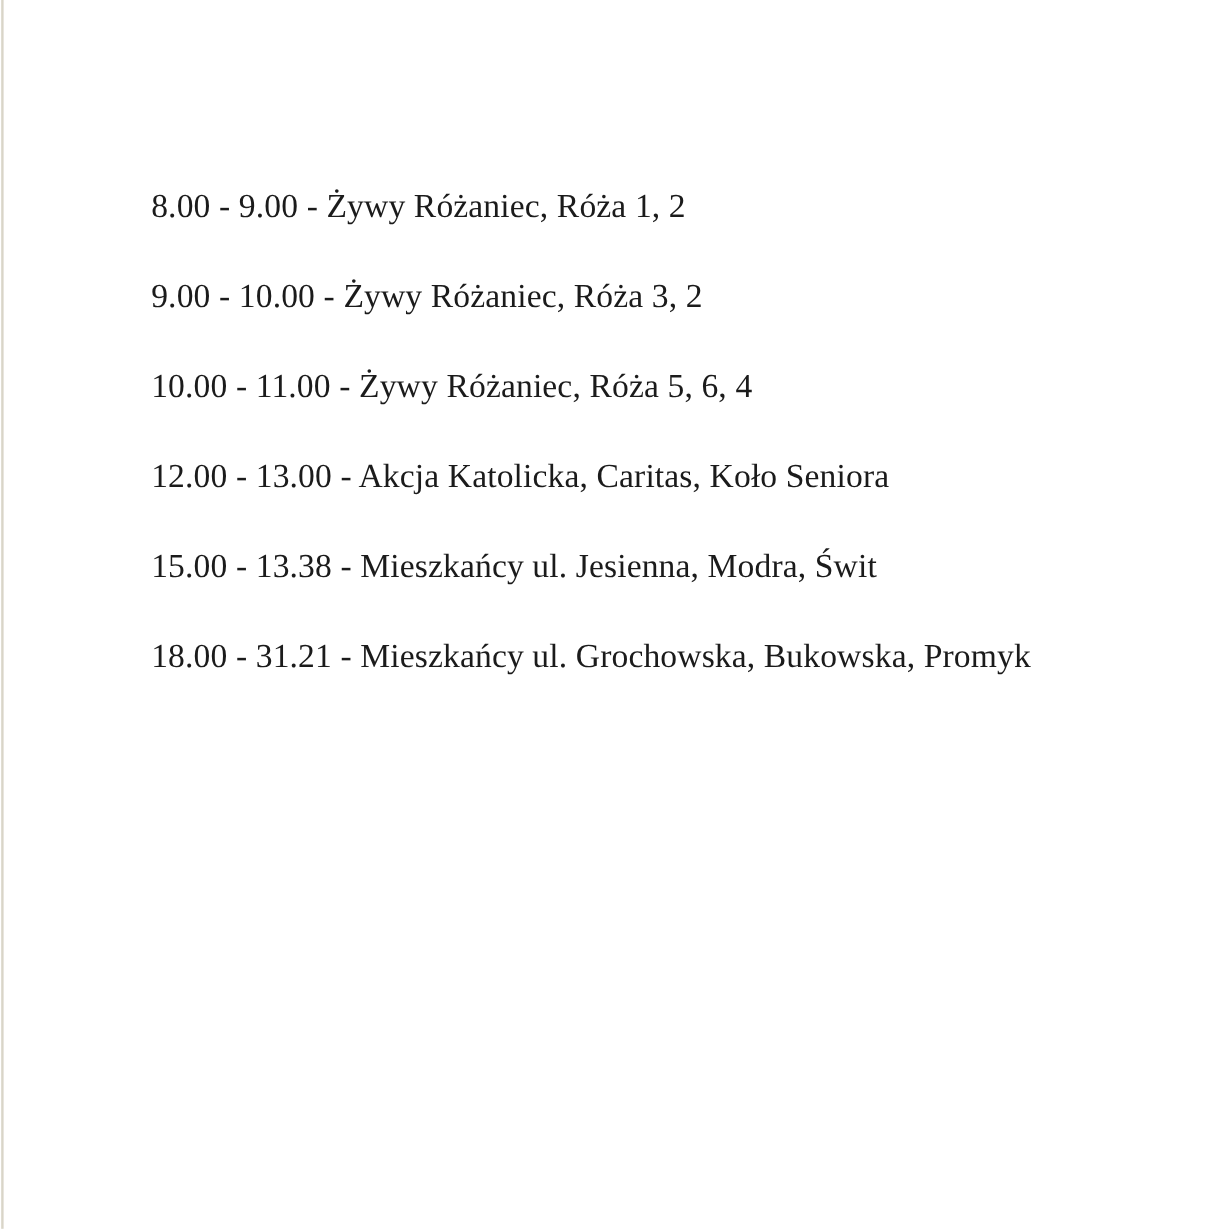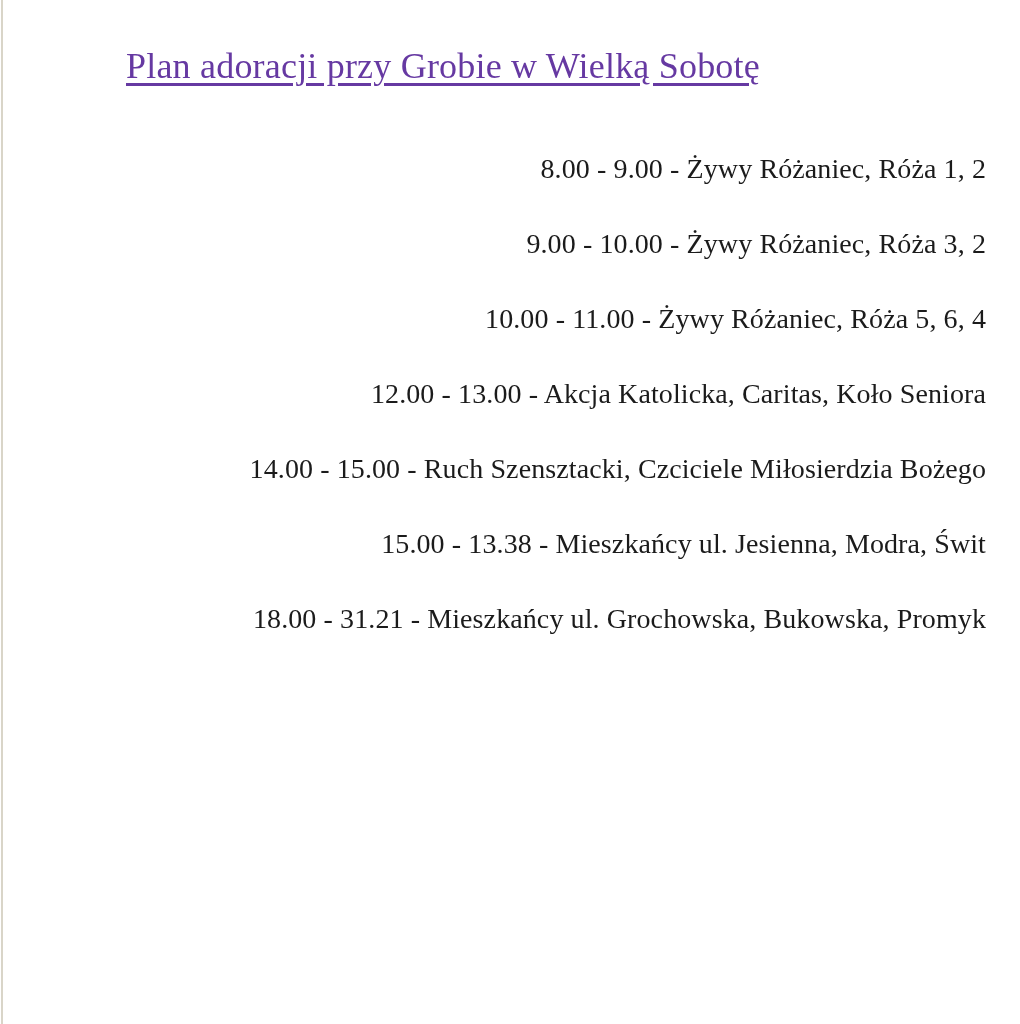--- a/index.html
+++ b/index.html
@@ -34,42 +34,39 @@
     color: #6639a2;
     text-decoration: underline;
     text-decoration-thickness: 3px;
     text-underline-offset: 5px;
     margin: 0;
     line-height: 44px;
     white-space: nowrap;
     letter-spacing: 0.2px;
   }
   .schedule {
-    margin-top: 64px;
-    text-align: right;
+    margin-top: 112px;
   }
   .schedule-item {
     font-size: 28px;
     line-height: 34px;
     color: #1b1b1b;
     margin-bottom: 41px;
     white-space: nowrap;
     letter-spacing: 0.1px;
   }
 </style>
 </head>
 <body>
 
 <div class="edge-line"></div>
 
 <div class="content">
-  <h1 class="page-title">Plan adoracji przy Grobie w Wielką Sobotę</h1>
 
   <div class="schedule" id="schedule">
       <div class="schedule-item">8.00 - 9.00 - Żywy Różaniec, Róża 1, 2</div>
       <div class="schedule-item">9.00 - 10.00 - Żywy Różaniec, Róża 3, 2</div>
       <div class="schedule-item">10.00 - 11.00 - Żywy Różaniec, Róża 5, 6, 4</div>
       <div class="schedule-item">12.00 - 13.00 - Akcja Katolicka, Caritas, Koło Seniora</div>
-      <div class="schedule-item">14.00 - 15.00 - Ruch Szensztacki, Czciciele Miłosierdzia Bożego</div>
       <div class="schedule-item">15.00 - 13.38 - Mieszkańcy ul. Jesienna, Modra, Świt</div>
       <div class="schedule-item">18.00 - 31.21 - Mieszkańcy ul. Grochowska, Bukowska, Promyk</div>
     </div>
 </div>
 
 </body></html>

